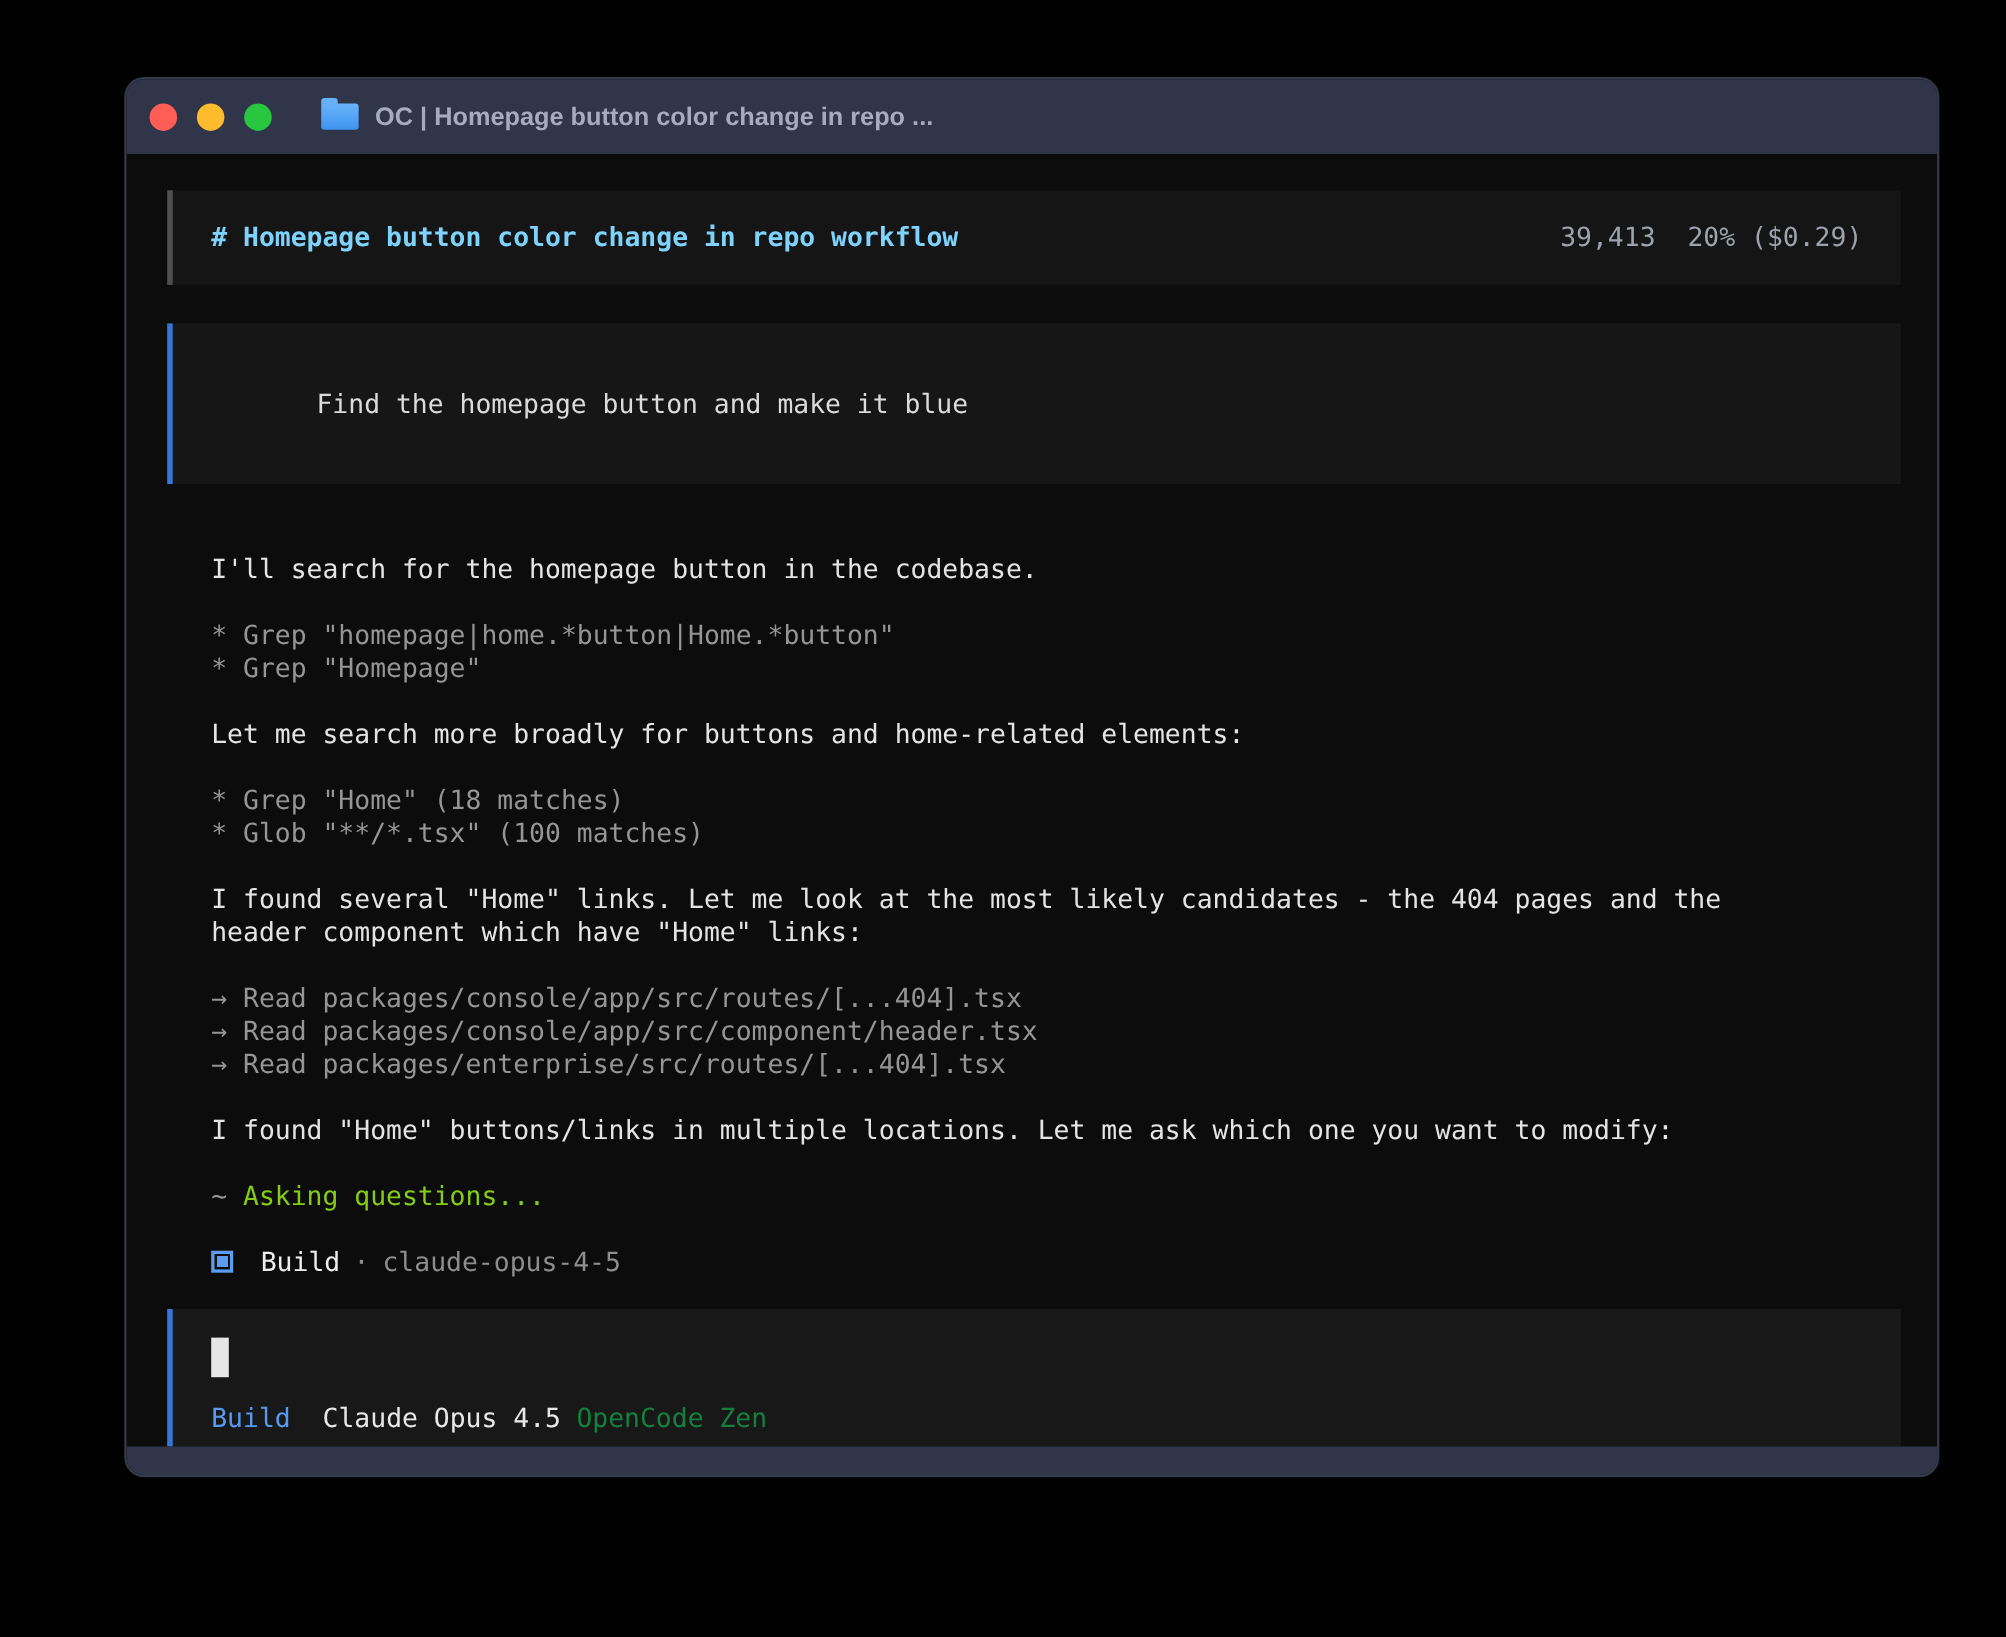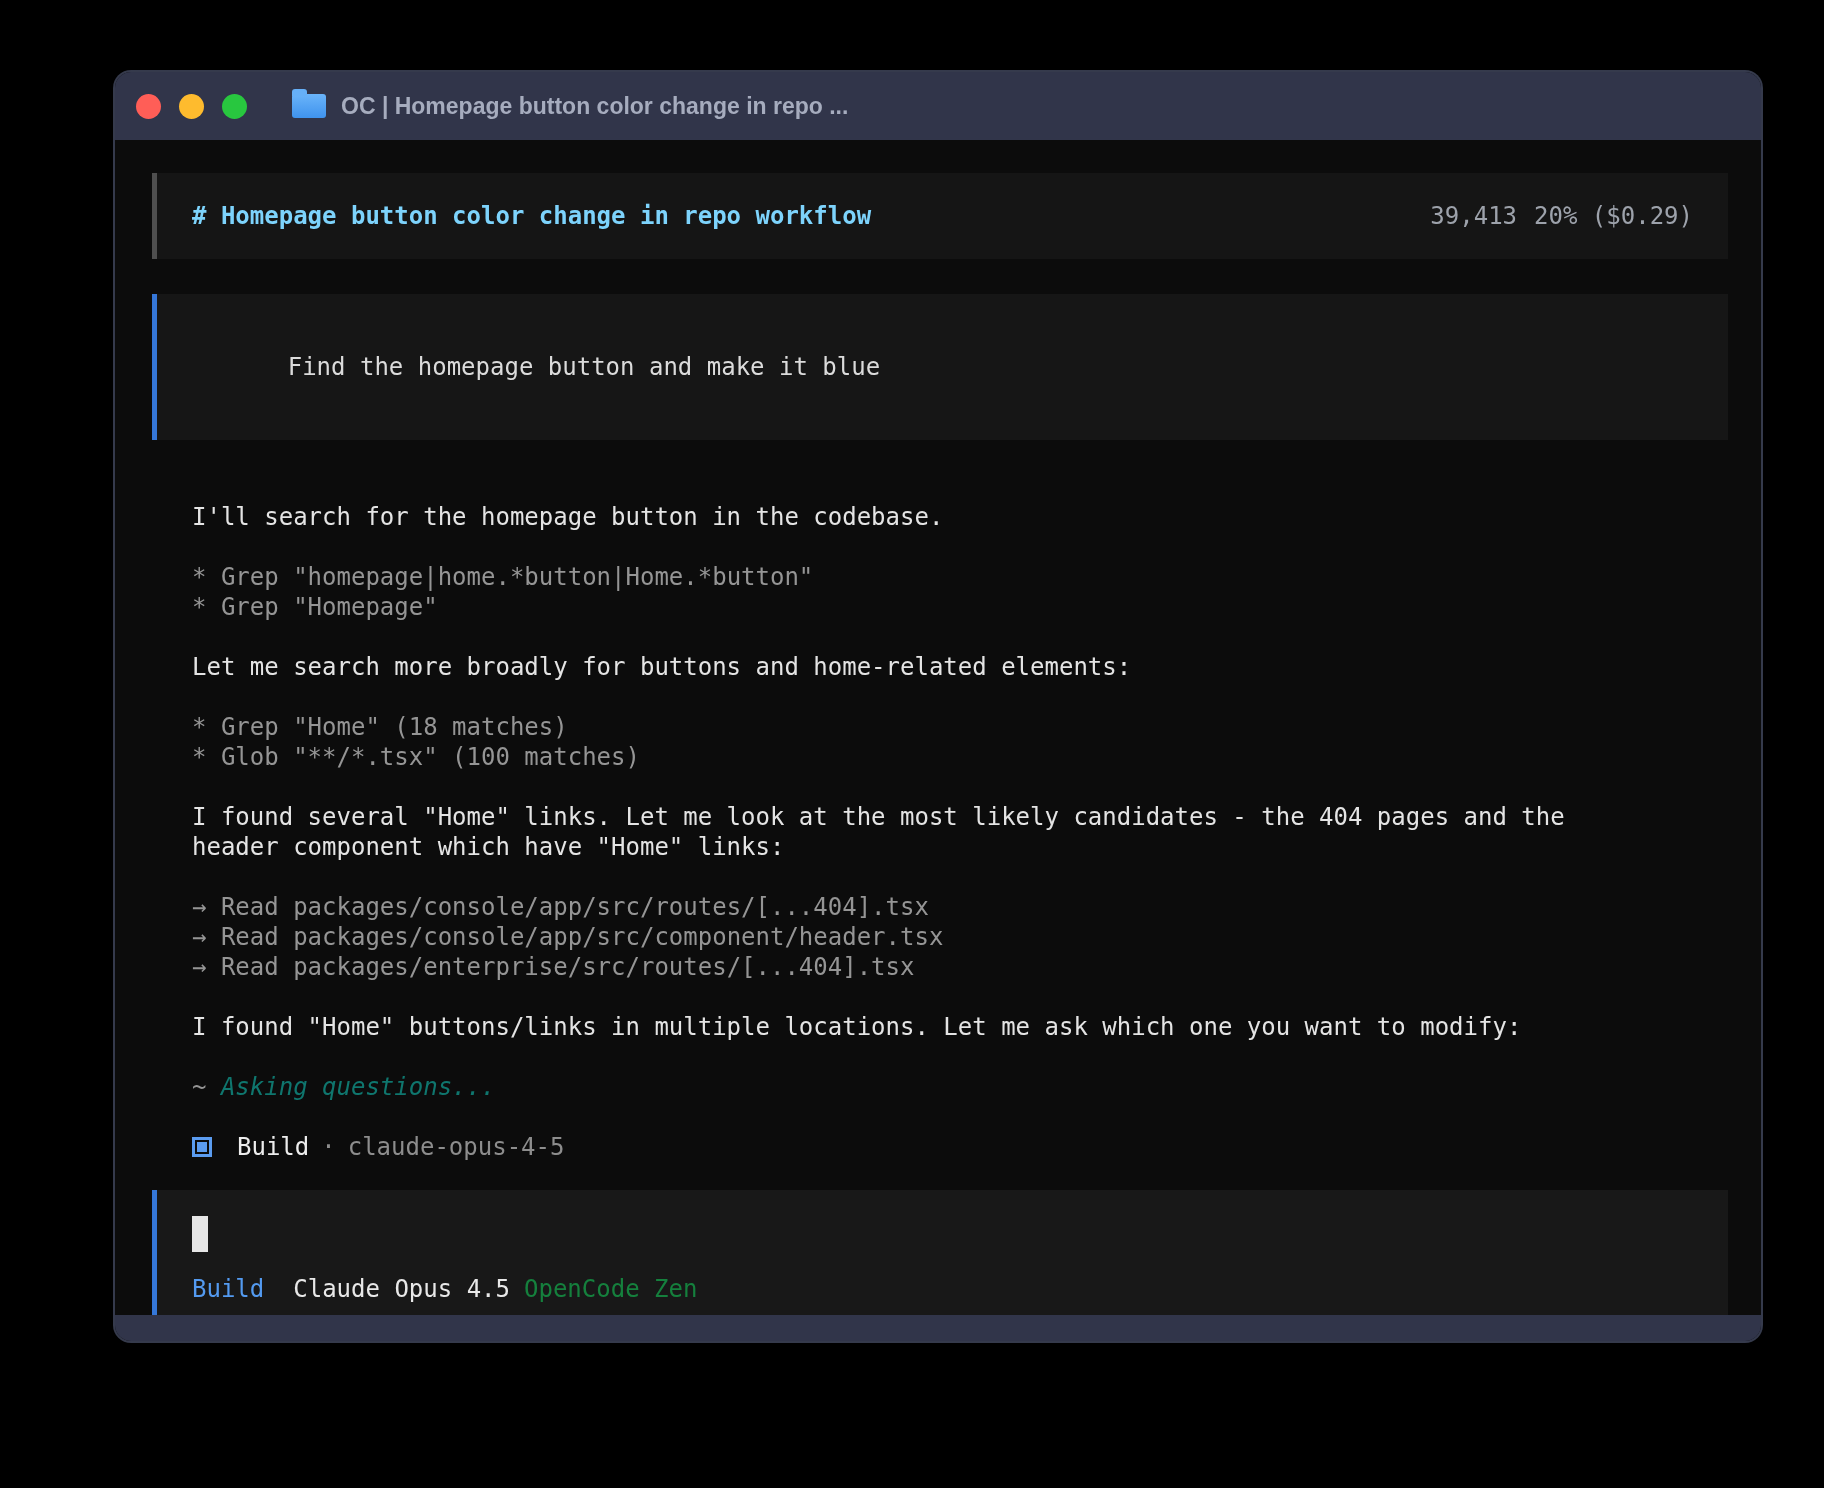--- a/index.html
+++ b/index.html
@@ -51,36 +51,36 @@
     font-size:24px; line-height:30px;
     overflow:hidden;
   }
   .panel { border-left:5px solid #4f4f4f; }
   .header-panel {
     background:#151515;
     padding:28px 35px;
     display:flex; justify-content:space-between; align-items:center;
   }
   .htitle { color:#7dd3fc; font-weight:700; white-space:pre; }
-  .hstats { color:#9da2ab; display:flex; gap:17px; white-space:pre;margin-left:46px; }
+  .hstats { color:#9da2ab; display:flex; gap:29px; white-space:pre;margin-left:46px; }
   .user-panel {
     margin-top:35px;
     background:#161616;
     border-left-color:#3577d9;
     padding:28px 44px;
     color:#dbdbdb;
     white-space:pre;
   }
   .assistant { margin:32px 0 0 40px; }
   .block { margin-top:30px; white-space:pre-wrap; }
   .block.tight { margin-top:0; }
   .block.text { color:#e4e4e4; }
   .block.tool { color:#959595; }
   .block.status .prefix { color:#959595; }
-  .block.status .txt { color:#0f766e;font-style:italic; }
+  .block.status .txt { color:#84cc16; }
   .block.agent { display:flex; align-items:center; }
   .agent-icon {
     width:20px; height:20px; flex:0 0 auto;
     border:3px solid #5b9cf0; padding:2px;
     background:#5b9cf0; background-clip:content-box;
     margin-right:25px;
   }
   .agent-name { color:#ededed; }
   .agent-sep  { color:#8d8d8d; margin:0 12px; }
   .agent-model{ color:#8d8d8d; }

